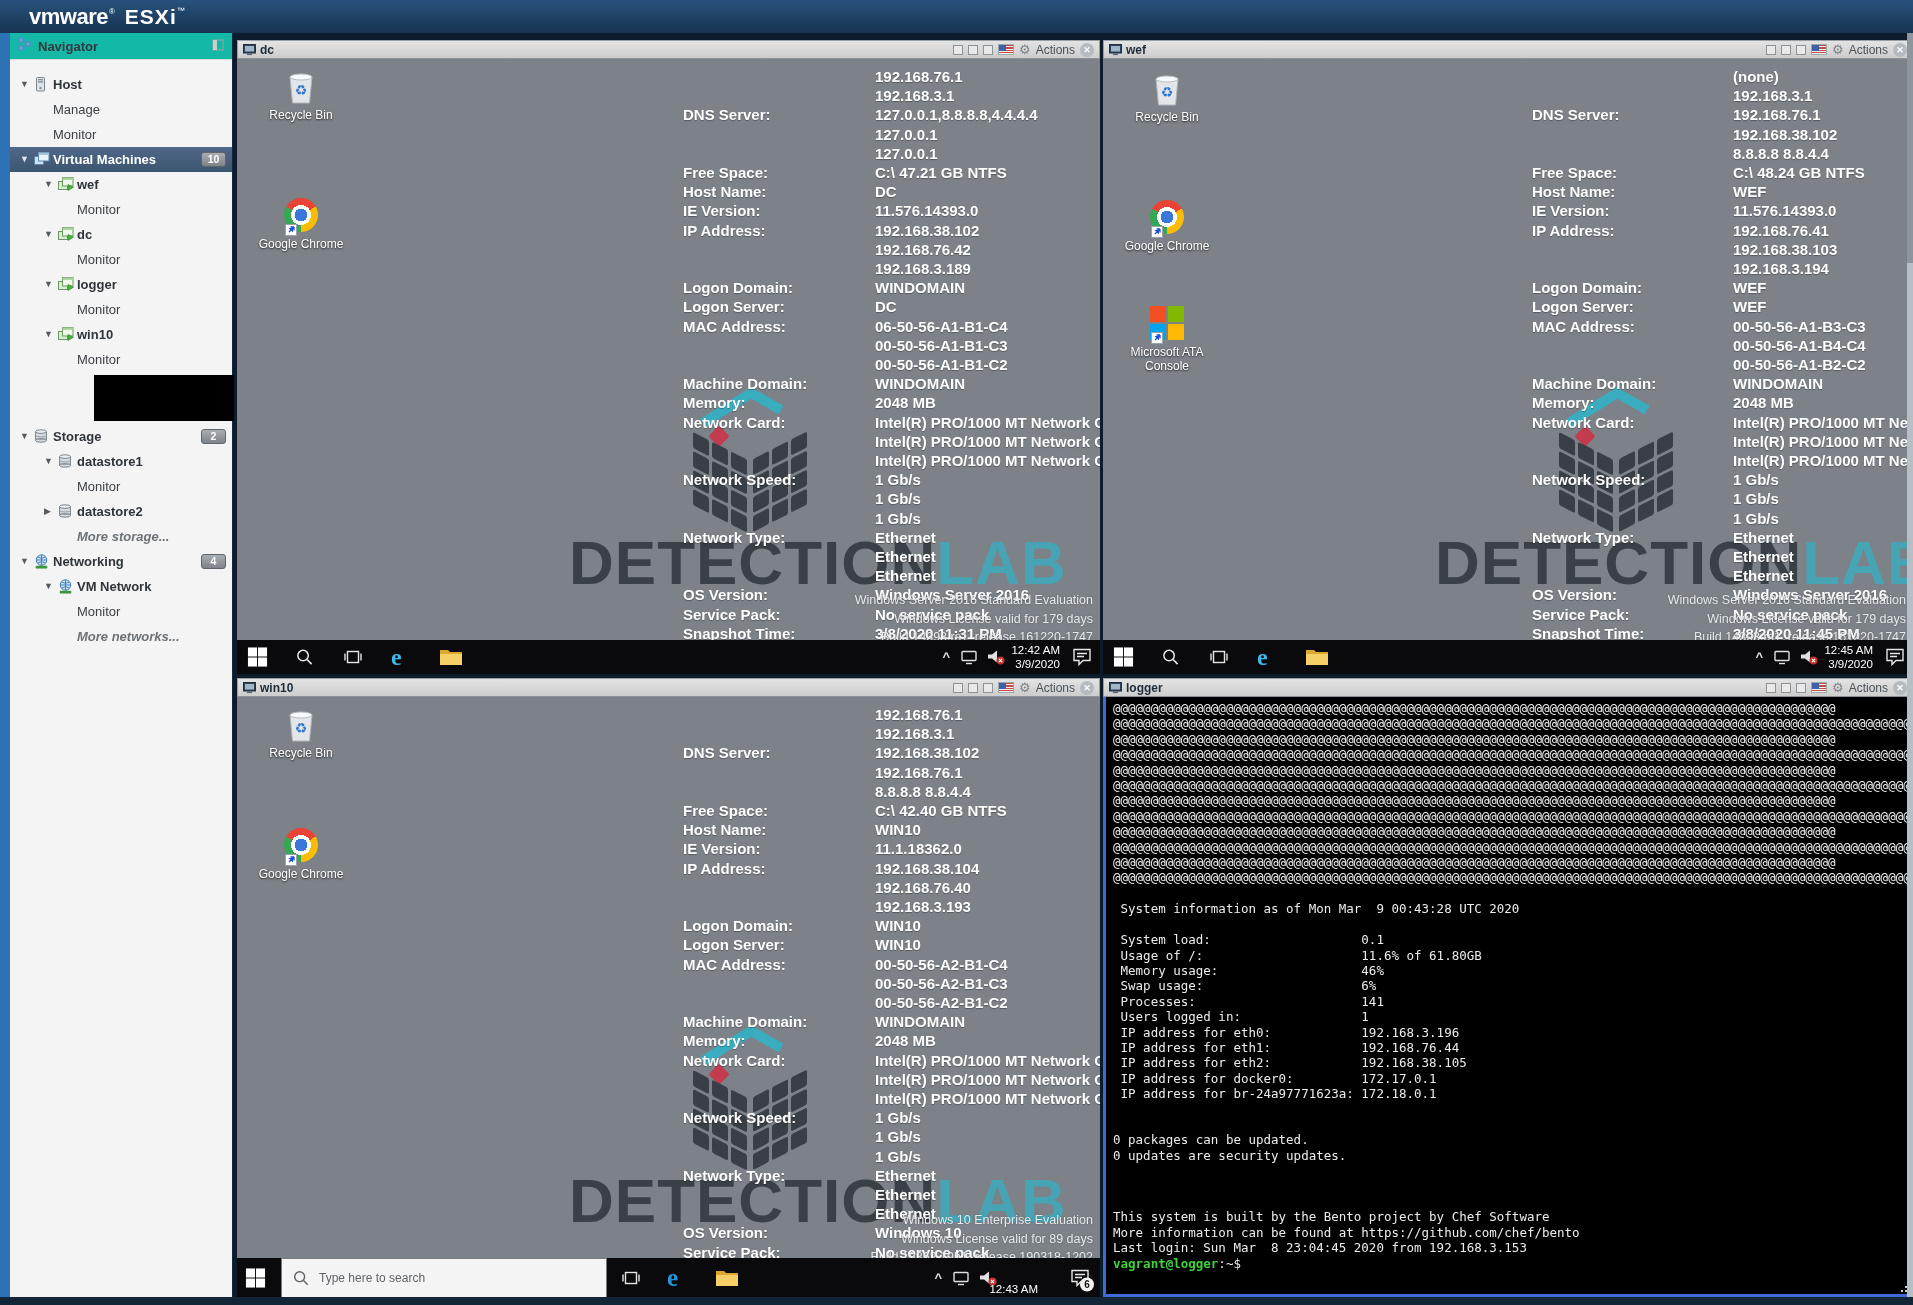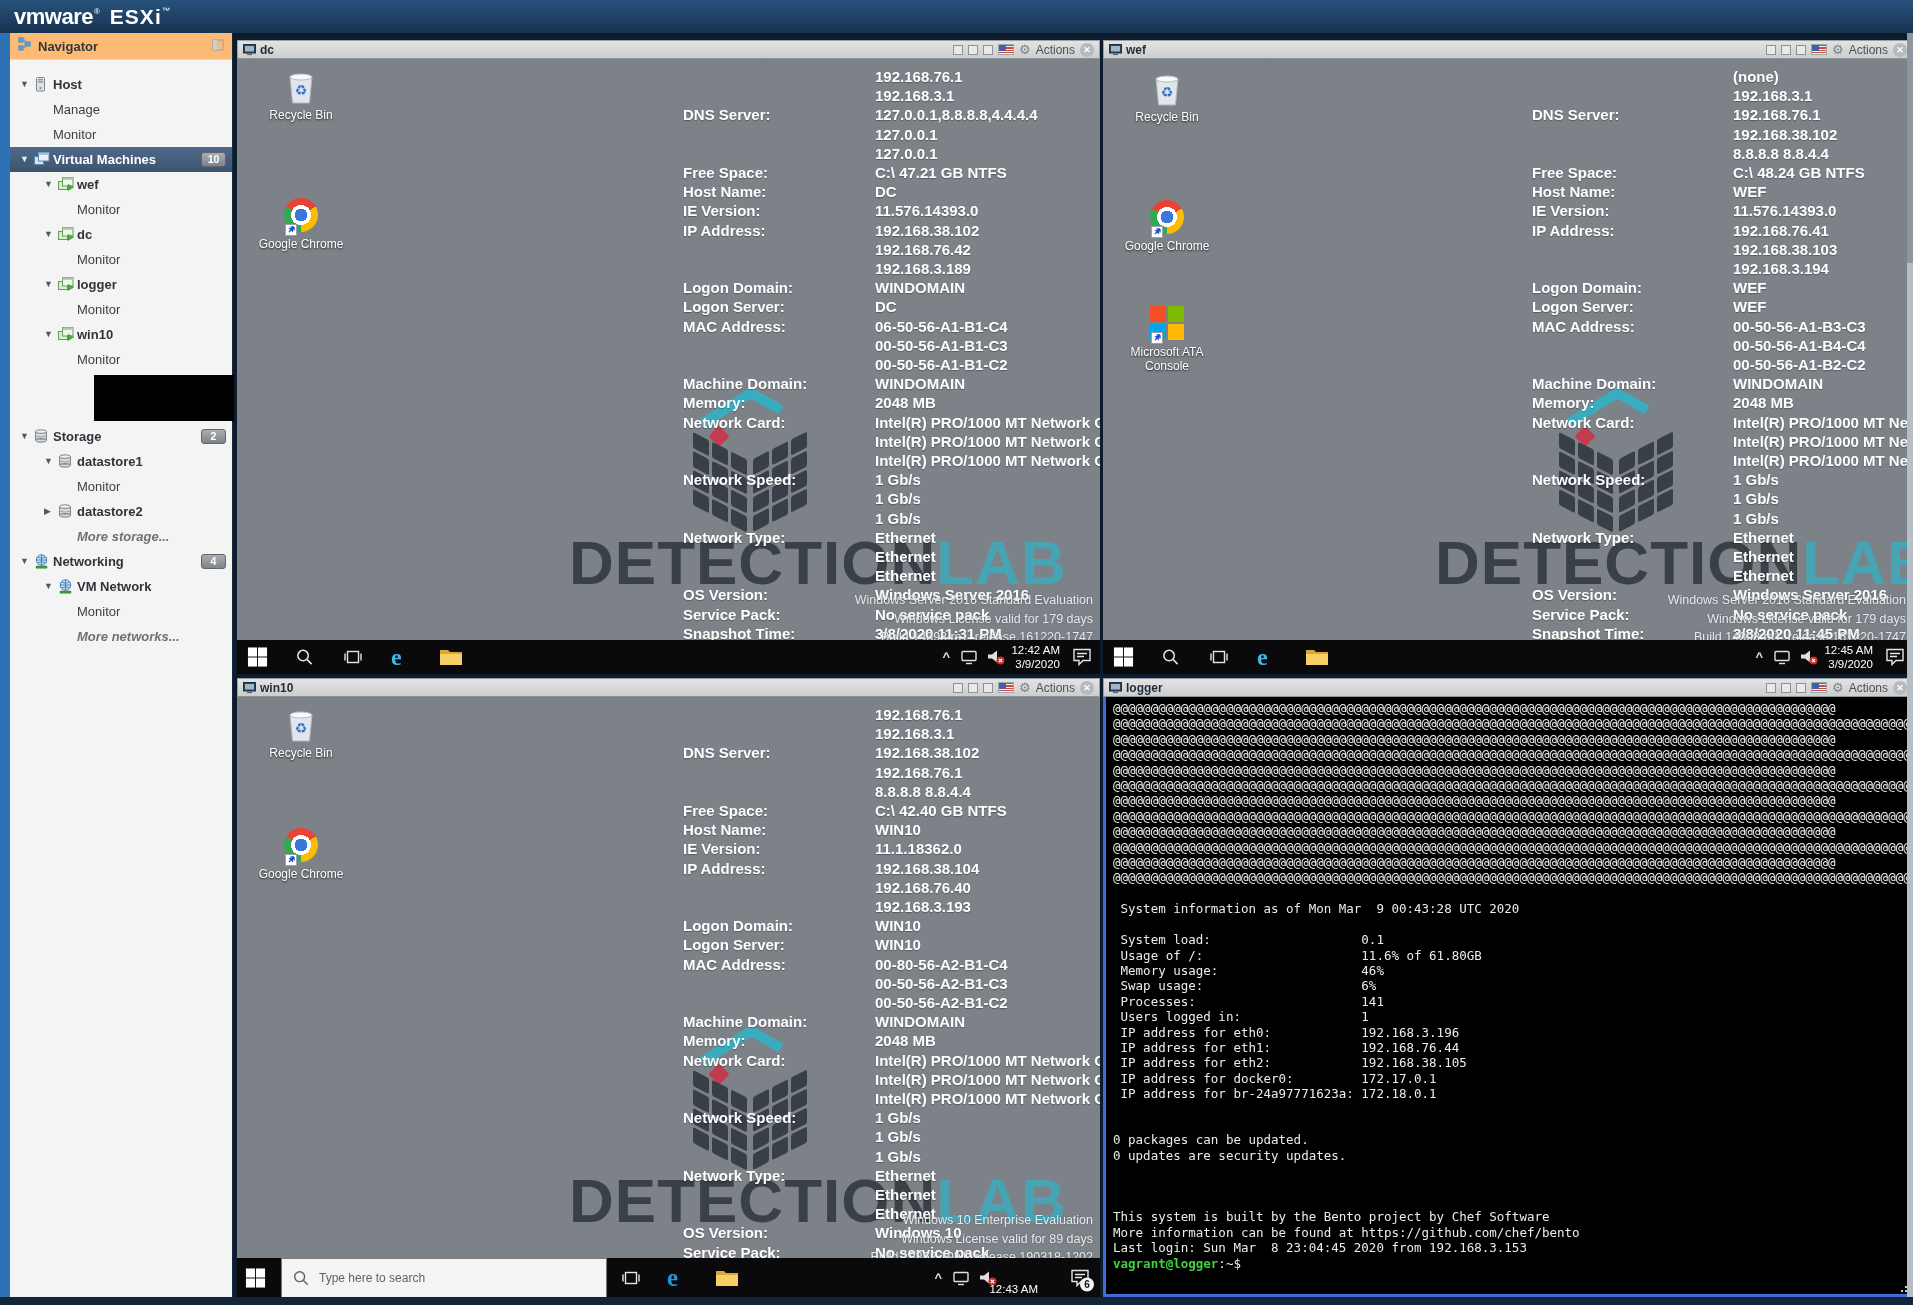--- a/index.html
+++ b/index.html
@@ -1,36 +1,36 @@
 <!DOCTYPE html>
 <html><head>
 <meta charset="utf-8">
 <style>
   * { margin:0; padding:0; box-sizing:border-box; }
   html,body { width:1913px; height:1305px; overflow:hidden; }
   body { font-family:"Liberation Sans", sans-serif; background:#0d1c2c; position:relative; }
 
   
   .topbar { position:absolute; left:0; top:0; width:1913px; height:33px;
-    background:linear-gradient(#28527c,#173350); display:flex; align-items:center; }
+    background:linear-gradient(#28527c,#173350); display:flex; align-items:center;padding-left:15px; }
   .logo { margin-left:14px; color:#fff; display:flex; align-items:flex-start; }
   .lg-vm { font-size:22px; font-weight:bold; letter-spacing:-0.5px; line-height:24px; }
   .lg-reg { font-size:8px; margin:2px 10px 0 1px; }
   .lg-esxi { font-size:21px; font-weight:bold; letter-spacing:1px; line-height:24px; }
   .lg-tm { font-size:8px; margin-top:1px; }
 
   .leftstrip { position:absolute; left:0; top:33px; width:10px; height:1264px; background:#2d72b5; }
   .bottombar { position:absolute; left:0; top:1297px; width:1913px; height:8px; background:#132638; }
   .pagescroll { position:absolute; right:0; top:33px; width:6px; height:1264px; background:#b7bfc6; }
   .pagescroll .thumb { width:6px; height:230px; background:#8d969e; }
 
   
   .navigator { position:absolute; left:10px; top:33px; width:223px; height:1264px;
     background:#f4f4f4; border-right:1px solid #16283c; }
-  .nav-header { height:27px; background:#fdba74; border-bottom:1px solid #dcdcdc;
+  .nav-header { height:27px; background:#14b8a6; border-bottom:1px solid #dcdcdc;
     display:flex; align-items:center; padding:0 8px; }
   .nav-h-title { font-size:13px; font-weight:bold; color:#33383d; margin-left:6px; flex:1; }
   #nav-tree { padding-top:12px; }
   .nrow { position:relative; height:25px; line-height:25px; font-size:13px; color:#3c4146; }
   .nrow .arr { position:absolute; top:0; font-size:9px; color:#54595e; }
   .nrow .nic { position:absolute; top:5px; line-height:0; }
   .nrow .nlb { position:absolute; top:0; white-space:nowrap; }
   .nrow.bold .nlb { font-weight:bold; color:#2f343a; }
   .nrow.more .nlb { font-weight:bold; color:#6d7277;font-style:italic; }
   .nrow.selected { background:linear-gradient(#50688a,#3c556f); }
@@ -919,21 +919,21 @@
           </div>
           <div class="bgrow">
             <div class="bgl">Logon Server:</div>
             <div class="bgv">
               <div>WIN10</div>
             </div>
           </div>
           <div class="bgrow">
             <div class="bgl">MAC Address:</div>
             <div class="bgv">
-              <div>00-80-56-A2-B1-C4</div>
+              <div>00-50-56-A2-B1-C4</div>
               <div>00-50-56-A2-B1-C3</div>
               <div>00-50-56-A2-B1-C2</div>
             </div>
           </div>
           <div class="bgrow">
             <div class="bgl">Machine Domain:</div>
             <div class="bgv">
               <div>WINDOMAIN</div>
             </div>
           </div>

